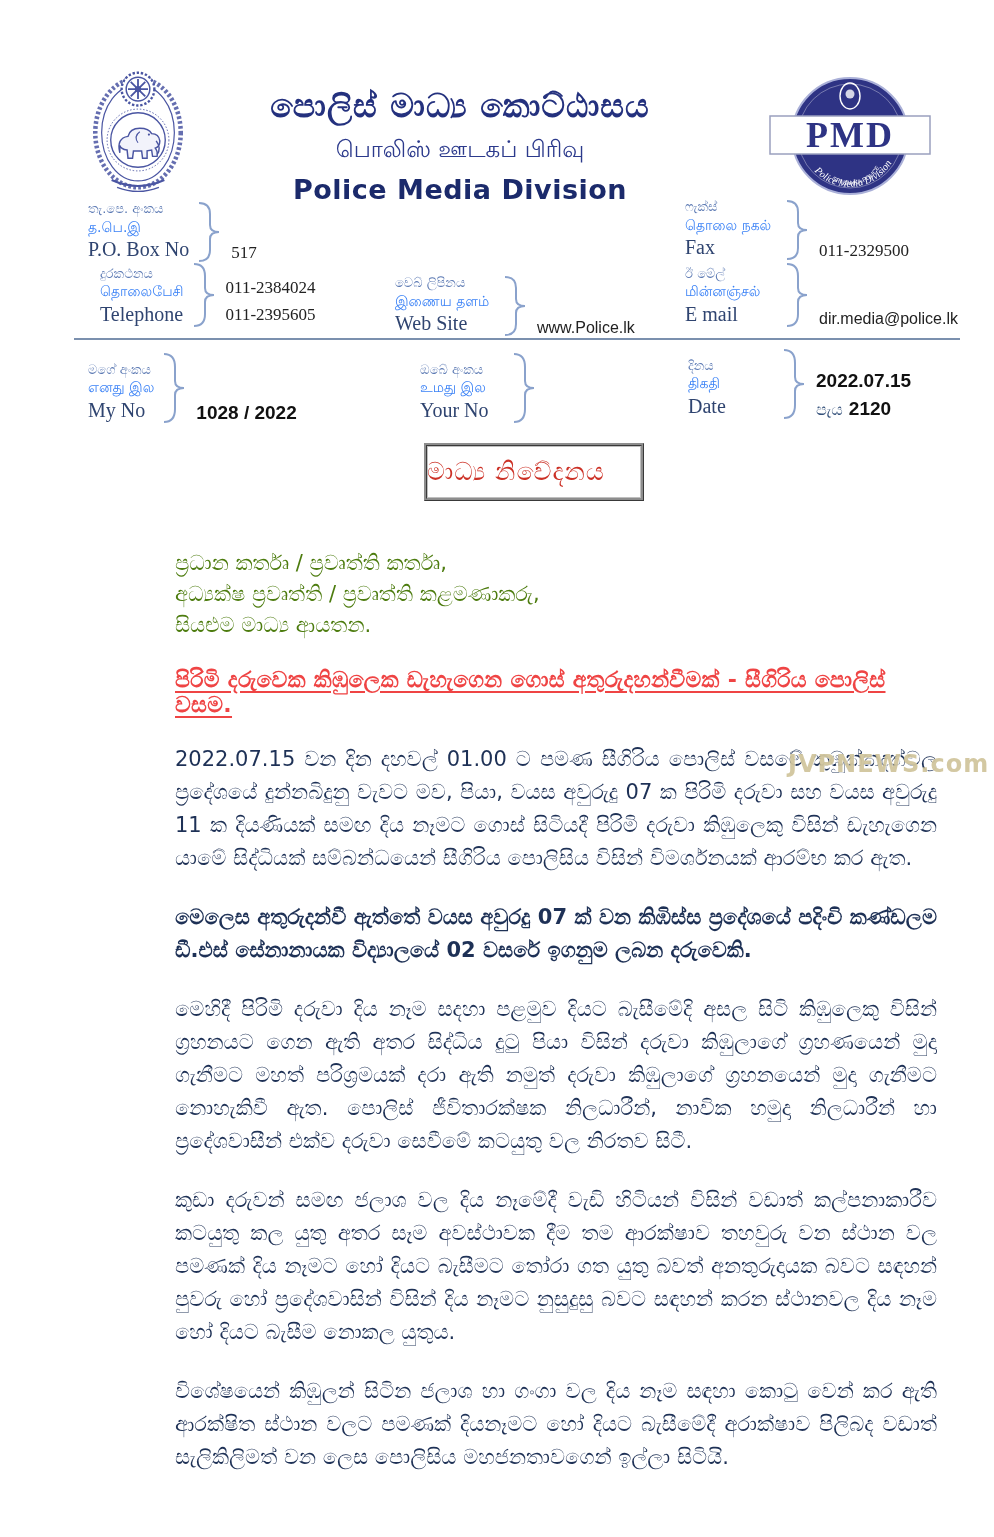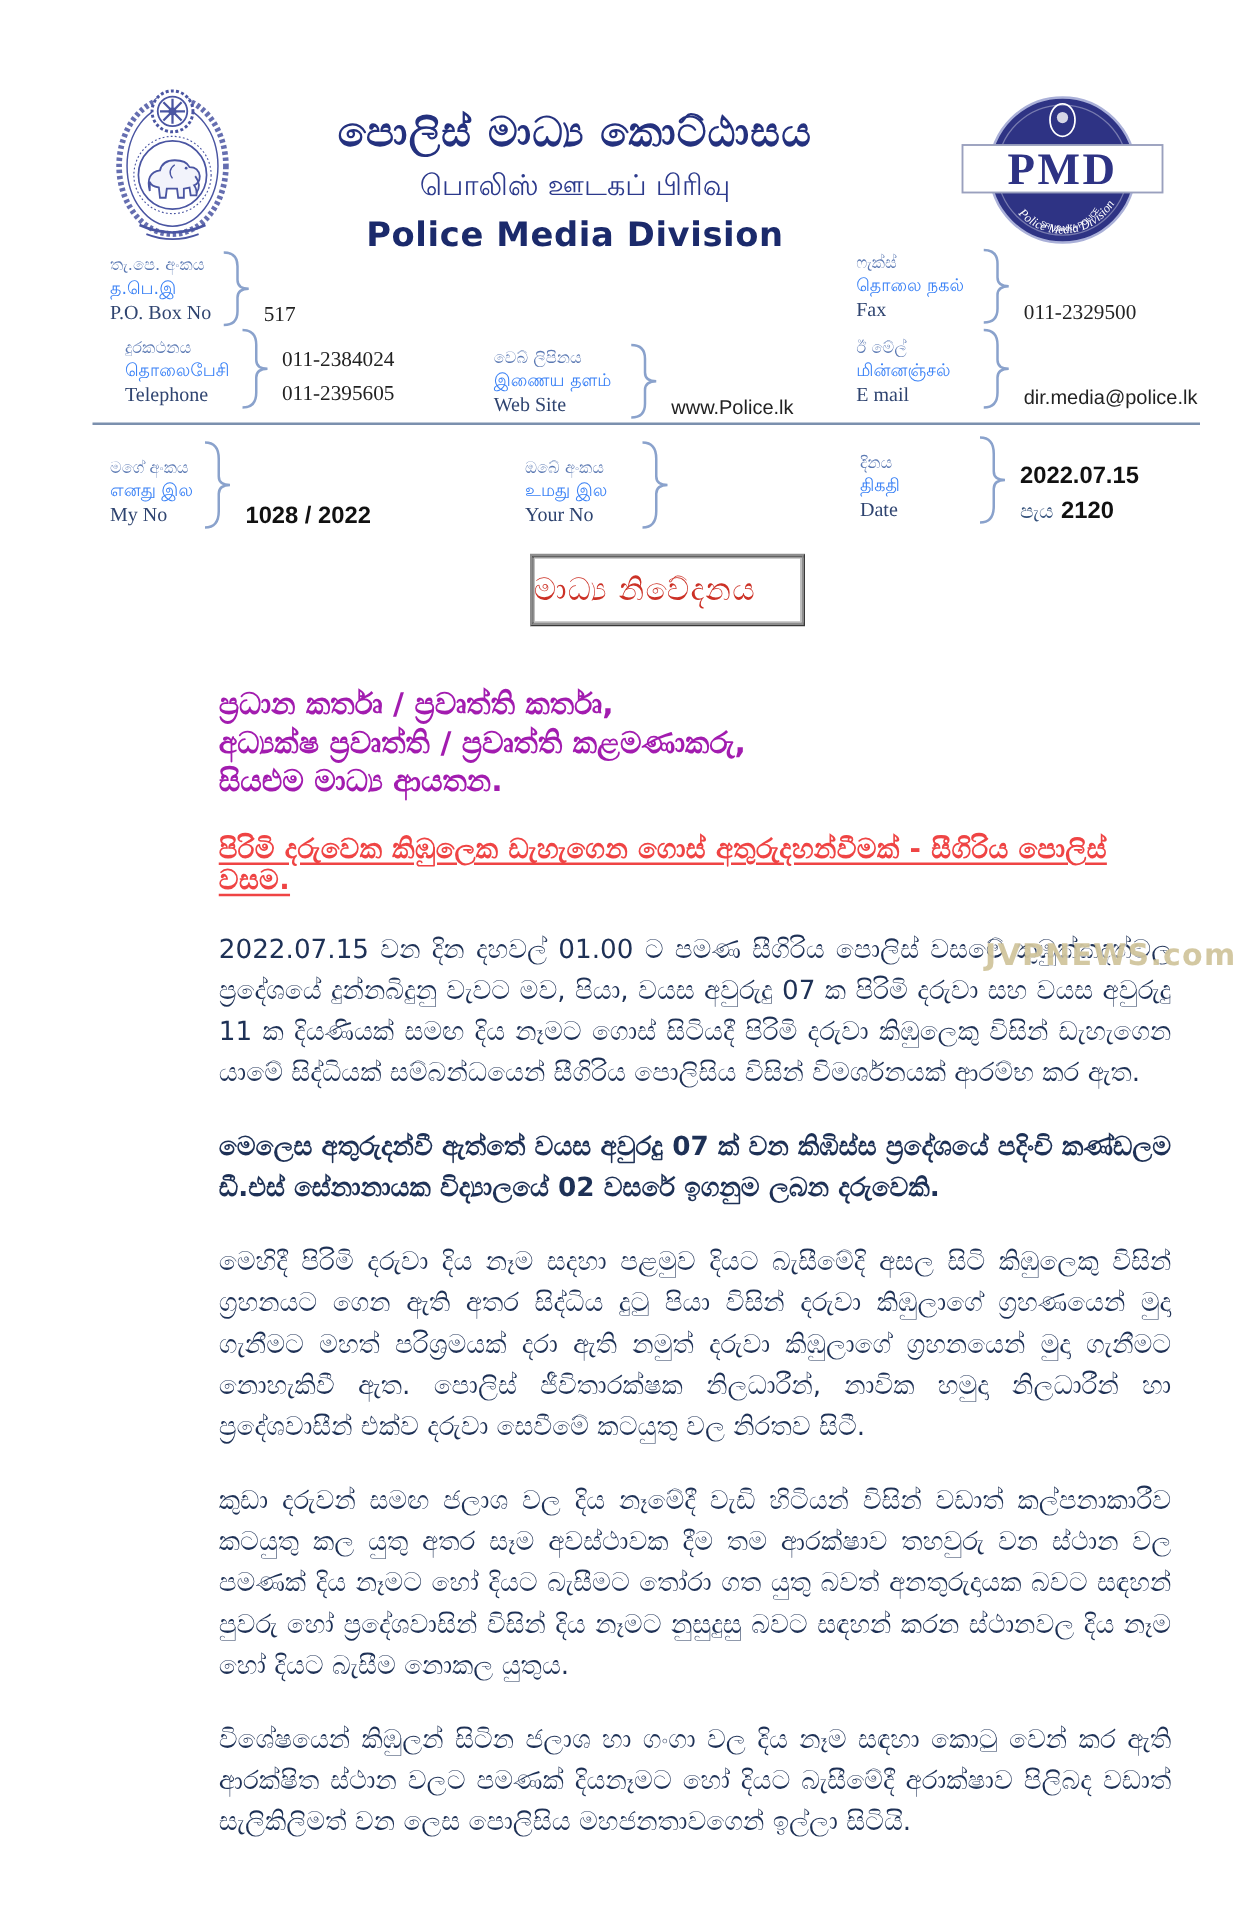--- a/index.html
+++ b/index.html
@@ -12,37 +12,37 @@
   .titleblock{position:absolute;left:240px;top:86px;width:440px;text-align:center;}
   .title-si{font-size:33px;font-weight:700;color:#24317e;letter-spacing:1px;}
   .title-ta{font-size:23px;color:#2c3a8c;margin-top:10px;}
   .title-en{font-size:27px;font-weight:800;color:#1b2a6b;margin-top:8px;letter-spacing:.5px;}
   .pmdlogo{position:absolute;left:768px;top:70px;}
   
   .field{position:absolute;display:flex;align-items:flex-end;}
   .labels{display:flex;flex-direction:column;justify-content:center;line-height:1.35;}
   .lab-si{font-size:13px;color:#5b79b3;}
   .lab-ta{font-size:14px;color:#3b82f6;}
-  .lab-en{font-size:16px;color:#2f4470;font-family:"Liberation Serif","DejaVu Serif",serif;}
+  .lab-en{font-size:20px;color:#2f4470;font-family:"Liberation Serif","DejaVu Serif",serif;}
   .brace{margin:0 10px 0 8px;flex:0 0 auto;}
   .val{font-size:17px;color:#222;font-family:"Liberation Serif","DejaVu Serif",serif;}
   .val.stack div{line-height:1.6;}
   .val-bold{font-size:19px;font-weight:700;color:#111;font-family:"Liberation Sans","DejaVu Sans",sans-serif;}
   .val-bold .si{font-weight:400;color:#33507a;font-size:16px;margin-right:6px;}
   .divider{position:absolute;left:74px;top:338px;width:886px;height:2px;background:#7b90ae;}
   
   .noticebox{
     position:absolute;left:424px;top:443px;width:214px;height:52px;
     border:3px ridge #8d8d8d;box-shadow:0 0 0 1px #bfbfbf inset;
     display:flex;align-items:center;justify-content:flex-start;
   }
   .noticebox span{color:#cc3126;font-size:25px;letter-spacing:1px;}
   
   .letter{position:absolute;left:175px;top:548px;width:762px;}
-  .addr{font-size:24px;font-weight:700;color:#a21caf;line-height:31px;}
+  .addr{font-size:21px;font-weight:400;color:#4d7c0f;line-height:31px;}
   .headline{
     margin-top:26px;font-size:22px;font-weight:700;color:#ef4444;
     text-decoration:underline;text-underline-offset:4px;letter-spacing:.3px;
   }
   .para{font-size:21px;line-height:33px;text-align:justify;color:#1e3156;margin:26px 0 0 0;}
   .para.bold{font-weight:700;}
   .sig{margin-top:62px;font-size:21px;font-weight:600;color:#203a66;line-height:34px;}
   
   .watermark{
     position:absolute;left:788px;top:750px;font-size:24px;font-weight:700;

